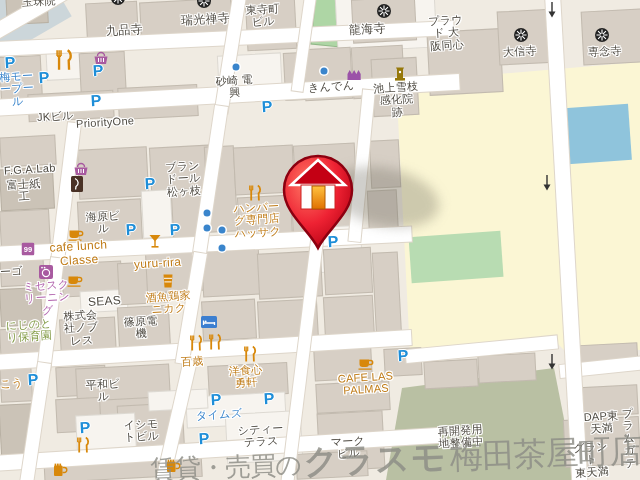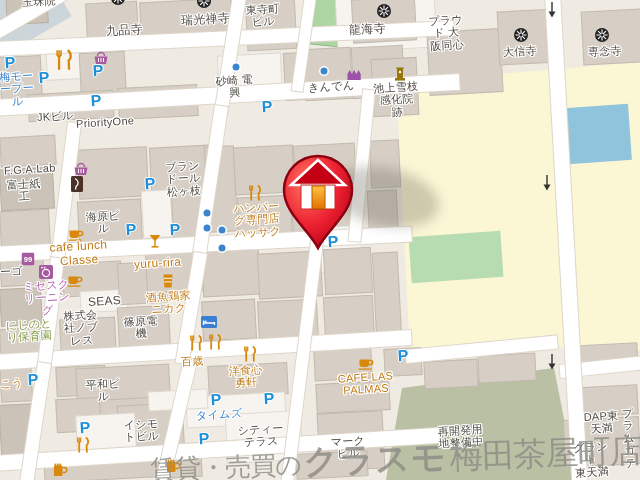--- a/index.html
+++ b/index.html
@@ -244,21 +244,21 @@
       <div class="icon" style="left: 168px; top: 281px;"><svg width="12" height="15" viewBox="0 0 12 15">
           <path d="M1.5 1h9l-1 13h-7z" fill="var(--poi_orange)"></path>
           <path d="M2 4.8h8M2.4 8.4h7.2" stroke="#fff" stroke-width="1"></path>
         </svg></div>
       <div class="icon" style="left: 46px; top: 272px;"><svg width="14" height="14" viewBox="0 0 14 14">
           <rect width="14" height="14" rx="2" fill="var(--poi_purple)"></rect>
           <circle cx="7" cy="8" r="3.6" fill="none" stroke="#fff" stroke-width="1.2"></circle>
           <circle cx="3" cy="2.6" r=".9" fill="#fff"></circle>
           <circle cx="5.6" cy="2.6" r=".9" fill="#fff"></circle>
         </svg></div>
-      <div class="icon" style="left: 28px; top: 259px;"><svg width="13" height="13" viewBox="0 0 13 13">
+      <div class="icon" style="left: 28px; top: 249px;"><svg width="13" height="13" viewBox="0 0 13 13">
           <rect width="13" height="13" rx="2" fill="var(--poi_purple)"></rect>
           <text x="6.5" y="9.6" font-size="7.5" font-weight="bold" fill="#fff" text-anchor="middle">99</text>
         </svg></div>
       <div class="icon" style="left: 355px; top: 74px;"><svg width="17" height="12" viewBox="0 0 17 12">
           <path d="M1 12V6l2.2-4 2.2 4 .1 0 2.1-4 2.2 4 .1 0 2.1-4 2.2 4v6z" fill="#9b52a8"></path>
         </svg></div>
       <div class="icon" style="left: 400px; top: 74px;"><svg width="12" height="16" viewBox="0 0 12 16">
           <path d="M3 3h6v9H3z" fill="#96780a"></path>
           <path d="M2 1.5h8L9 3.5H3z" fill="#96780a"></path>
           <rect x="1" y="12" width="10" height="2.6" fill="#96780a"></rect>

